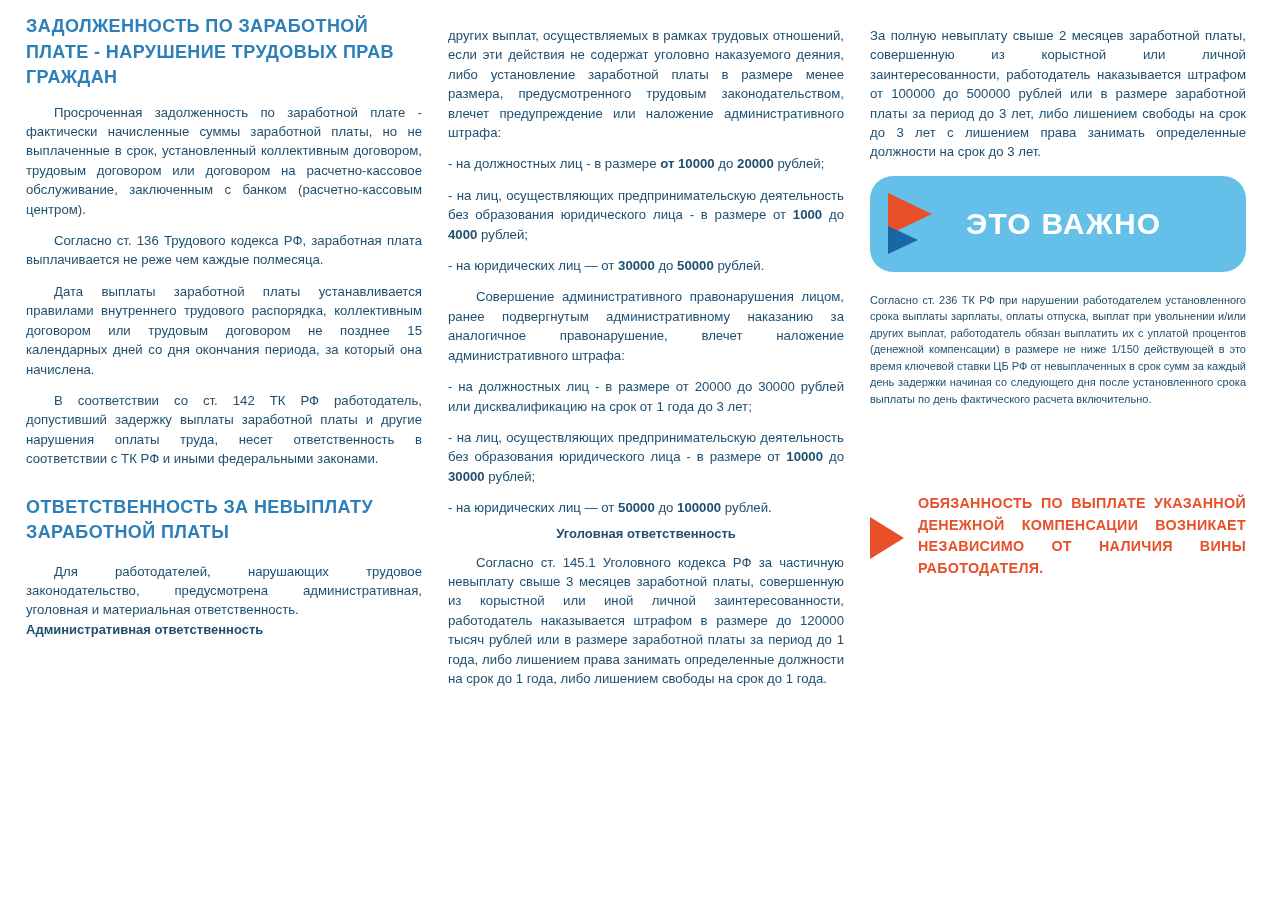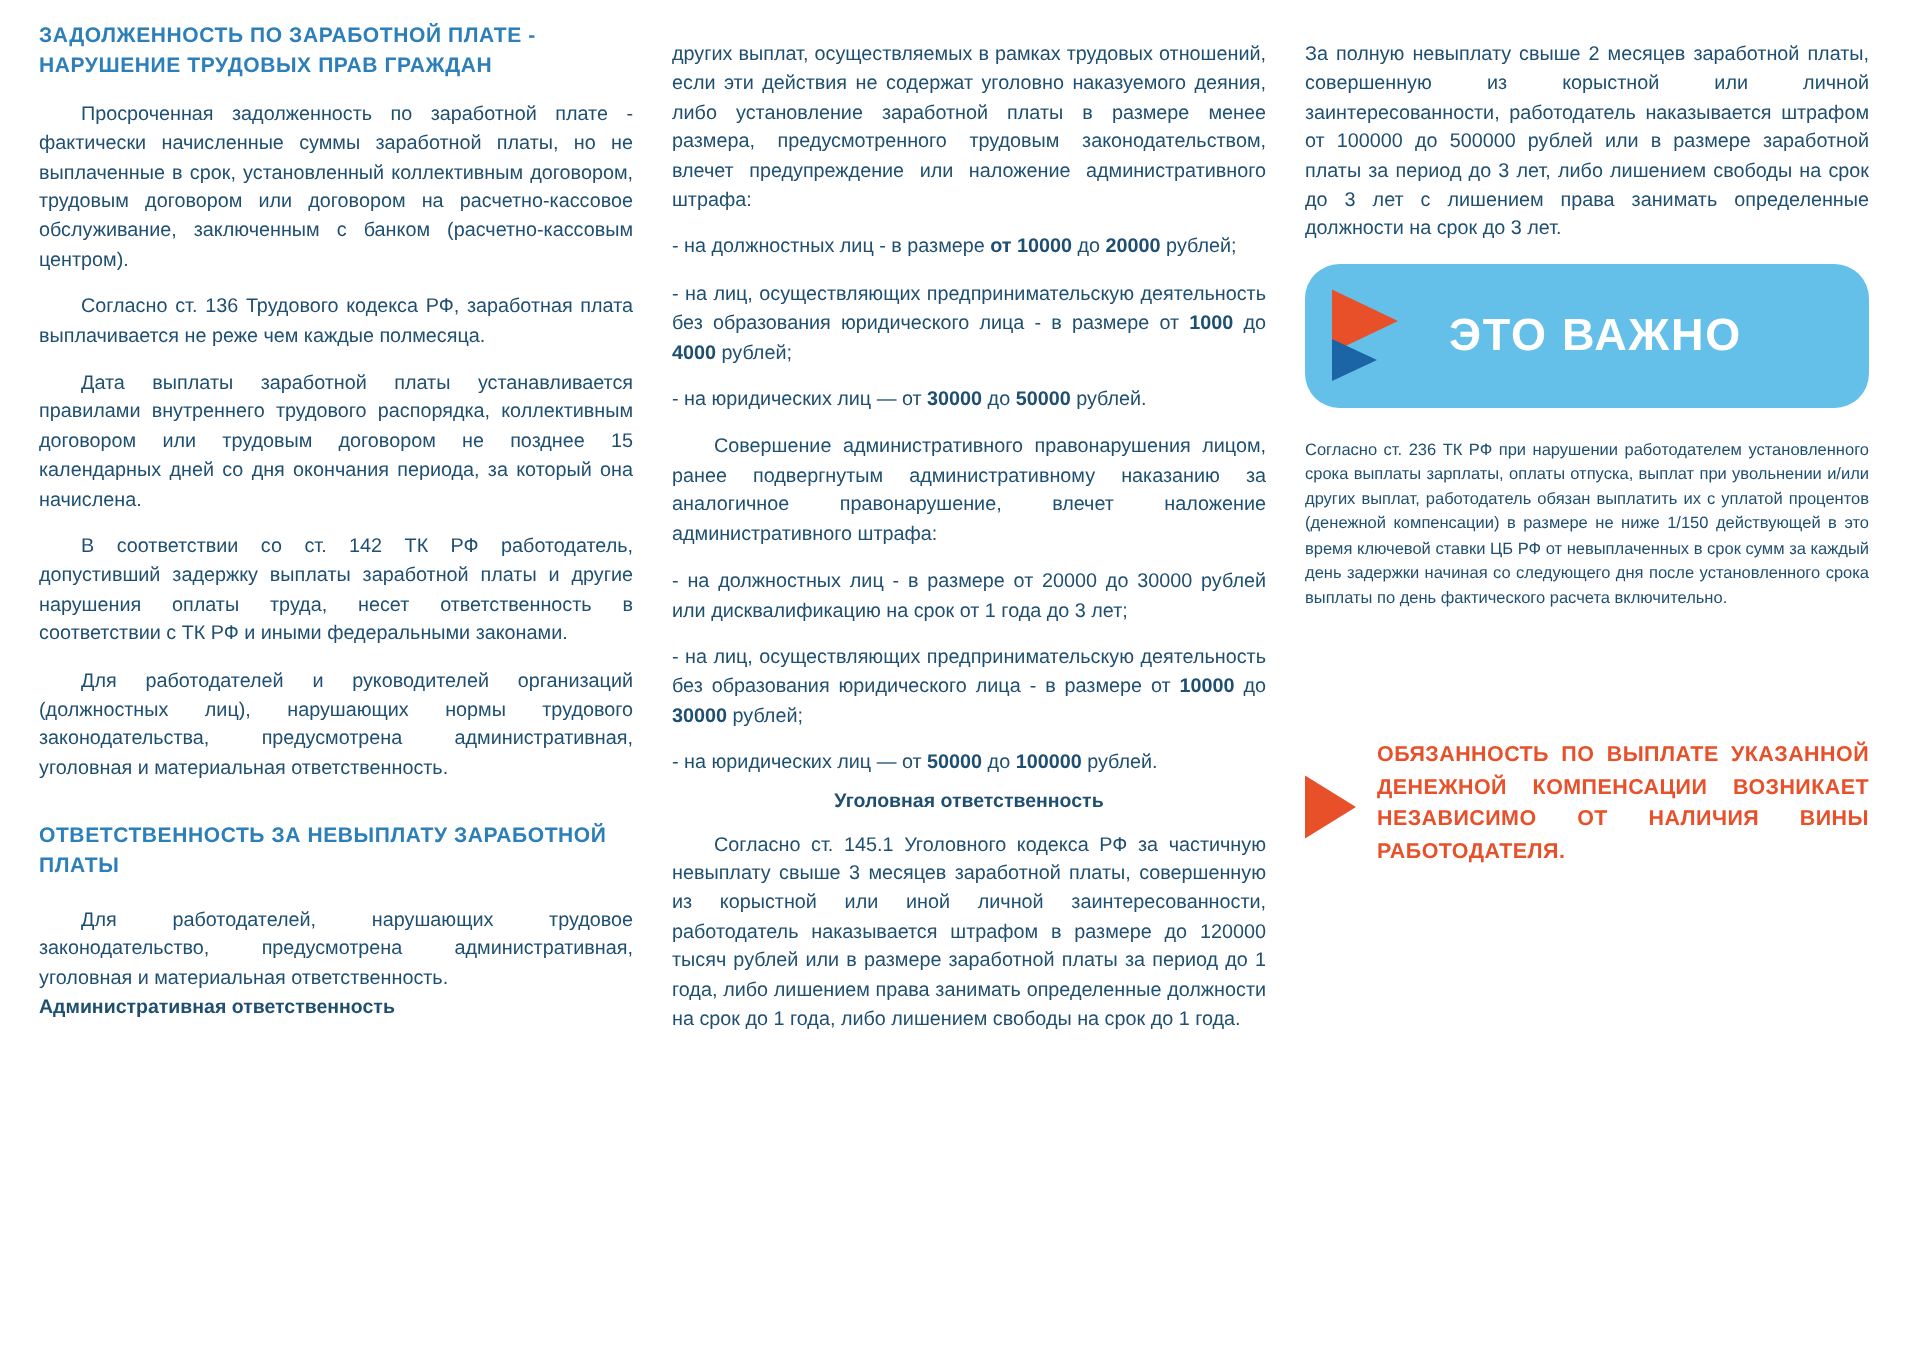--- a/index.html
+++ b/index.html
@@ -25,21 +25,21 @@
   }
   .col {
     box-sizing: border-box;
   }
   .col-left { width: 396px; }
   .col-mid  { width: 396px; }
   .col-right{ width: 376px; }
 
   h2.section-title {
     color: #2c7fb8;
-    font-size: 14px;
+    font-size: 18px;
     font-weight: bold;
     line-height: 1.42;
     letter-spacing: 0.4px;
     margin: 0 0 10px 0;
     text-transform: uppercase;
   }
   h2.section-title.centered {
     margin-top: 26px;
     margin-bottom: 16px;
   }
@@ -136,21 +136,20 @@
 
 <div class="page">
 
   <div class="col col-left">
     <h2 class="section-title">ЗАДОЛЖЕННОСТЬ ПО ЗАРАБОТНОЙ ПЛАТЕ - НАРУШЕНИЕ ТРУДОВЫХ ПРАВ ГРАЖДАН</h2>
 
     <p class="indent">Просроченная задолженность по заработной плате - фактически начисленные суммы заработной платы, но не выплаченные в срок, установленный коллективным договором, трудовым договором или договором на расчетно-кассовое обслуживание, заключенным с банком (расчетно-кассовым центром).</p>
     <p class="indent">Согласно ст. 136 Трудового кодекса РФ, заработная плата выплачивается не реже чем каждые полмесяца.</p>
     <p class="indent">Дата выплаты заработной платы устанавливается правилами внутреннего трудового распорядка, коллективным договором или трудовым договором не позднее 15 календарных дней со дня окончания периода, за который она начислена.</p>
     <p class="indent">В соответствии со ст. 142 ТК РФ работодатель, допустивший задержку выплаты заработной платы и другие нарушения оплаты труда, несет ответственность в соответствии с ТК РФ и иными федеральными законами.</p>
-    <p class="indent">Для работодателей и руководителей организаций (должностных лиц), нарушающих нормы трудового законодательства, предусмотрена административная, уголовная и материальная ответственность.</p>
 
     <h2 class="section-title centered">ОТВЕТСТВЕННОСТЬ ЗА НЕВЫПЛАТУ ЗАРАБОТНОЙ ПЛАТЫ</h2>
 
     <p class="indent">Для работодателей, нарушающих трудовое законодательство, предусмотрена административная, уголовная и материальная ответственность.</p>
 
     <div class="subhead">Административная ответственность</div>
   </div>
 
   <div class="col col-mid">
     <p>других выплат, осуществляемых в рамках трудовых отношений, если эти действия не содержат уголовно наказуемого деяния, либо установление заработной платы в размере менее размера, предусмотренного трудовым законодательством, влечет предупреждение или наложение административного штрафа:</p>

